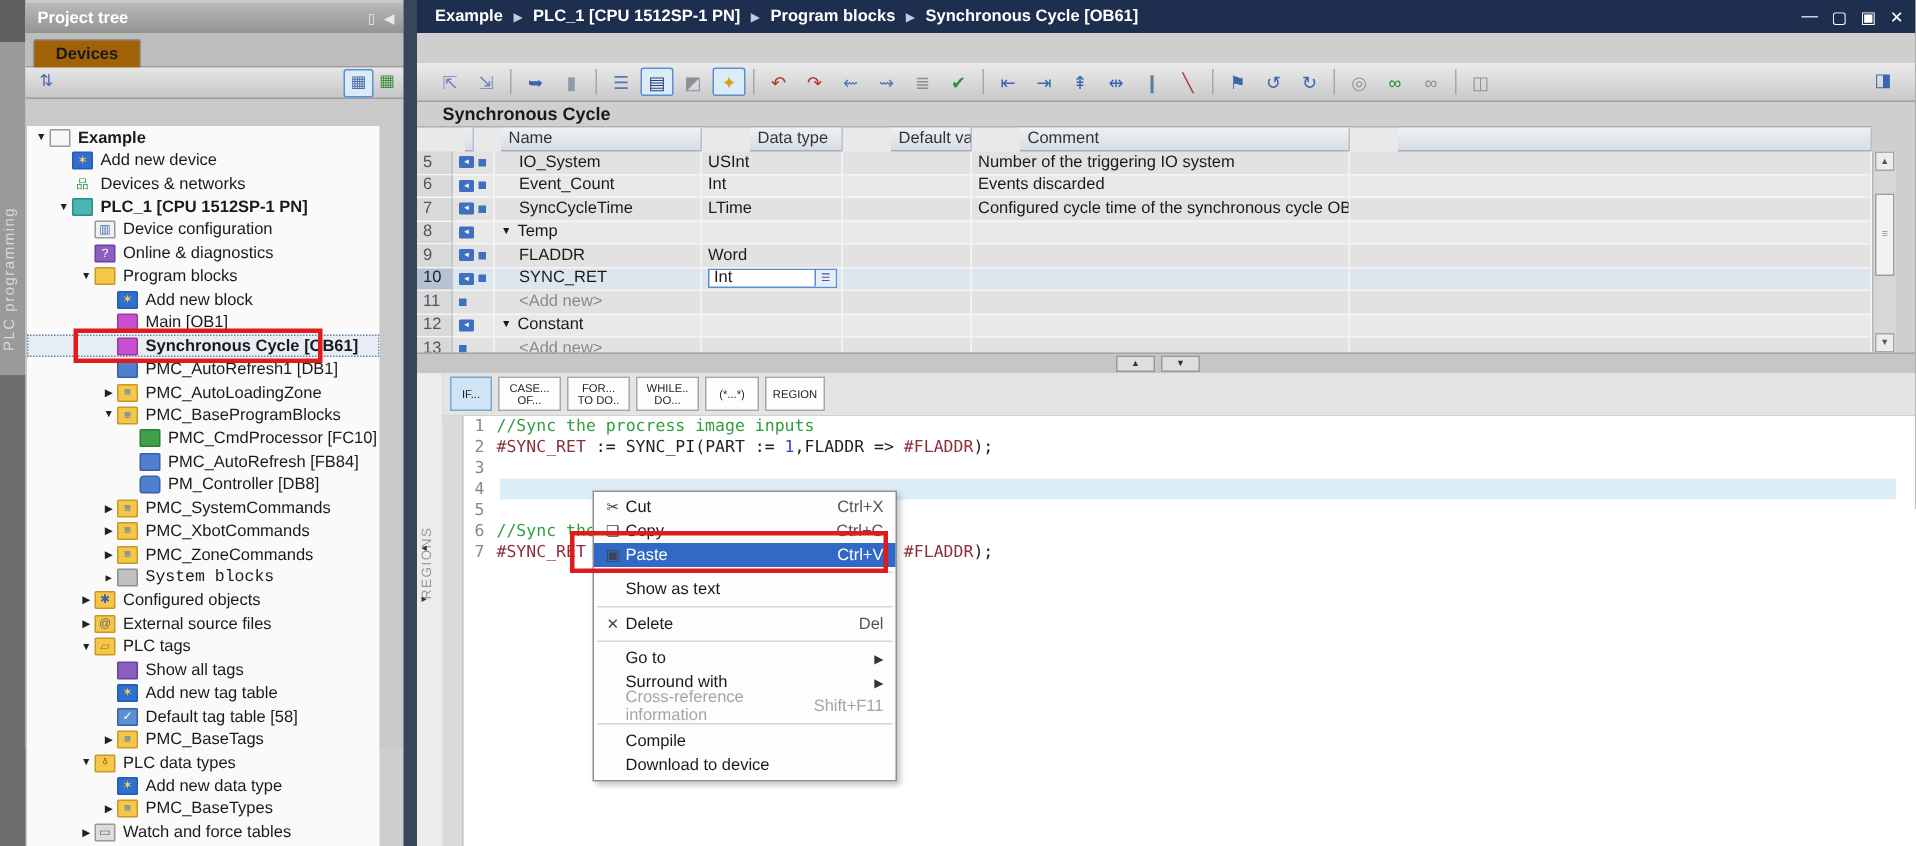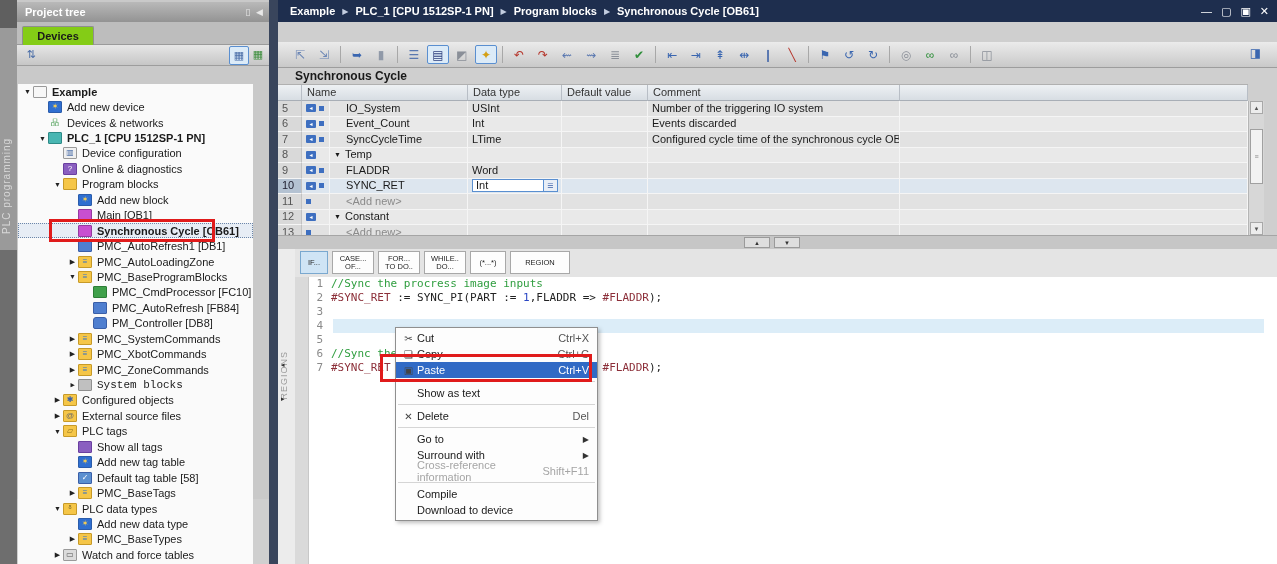--- a/index.html
+++ b/index.html
@@ -11,21 +11,21 @@
   #rail .railtop{position:absolute;left:0;top:0;width:17px;height:28px;background:#5f5f5f;}
   #rail .railbottom{position:absolute;left:0;top:250px;width:17px;height:314px;background:#6e6e6e;}
   #rail .raillabel{position:absolute;left:1px;top:34px;width:15px;height:200px;
         writing-mode:vertical-rl;transform:rotate(180deg);color:#d8d8d8;font-size:10px;letter-spacing:1px;}
   
   #treepanel{left:17px;top:0;width:252px;height:499px;background:#c9c9c9;}
   #treeheader{left:0;top:2px;width:252px;height:20px;background:linear-gradient(#b9b9b9,#939393);
         color:#fff;font-weight:bold;line-height:20px;padding-left:8px;box-sizing:border-box;}
   .hdricons{position:absolute;right:6px;top:0;height:20px;display:flex;align-items:center;gap:6px;color:#e8e8e8;font-size:9px;}
   #tabrow{left:0;top:22px;width:252px;height:22px;background:#bdbdbd;border-bottom:1px solid #9a9a9a;}
-  #devtab{position:absolute;left:5px;top:4px;width:70px;height:20px;background:#84cc16;border:1px solid #8f8f8f;border-bottom:none;
+  #devtab{position:absolute;left:5px;top:4px;width:70px;height:20px;background:#a16207;border:1px solid #8f8f8f;border-bottom:none;
         border-radius:2px 2px 0 0;text-align:center;line-height:19px;font-weight:bold;}
   #treetoolbar{left:0;top:45px;width:252px;height:20px;background:linear-gradient(#e6e6e6,#c6c6c6);border-bottom:1px solid #9d9d9d;}
   #treetoolbar .tti{position:absolute;top:1px;width:18px;height:17px;text-align:center;line-height:17px;font-size:11px;color:#4a6da7;}
   .pressedbox{border:1px solid #5a8fd0;background:#dcebf8;border-radius:2px;}
   #treebody{left:1px;top:84px;width:235px;height:480px;background:#fafafa;overflow:hidden;}
   .trow{height:15.45px;display:flex;align-items:center;white-space:nowrap;border:1px solid transparent;box-sizing:border-box;}
   .trow.sel{background:#e7edf5;border:1px dotted #6c86a8;}
   .tarrow{display:inline-block;width:11px;font-size:7px;color:#222;text-align:center;flex:0 0 11px;}
   .ticon{display:inline-block;width:12px;height:10px;margin-right:5px;border-radius:1px;flex:0 0 12px;
         font-size:8px;line-height:10px;text-align:center;}
@@ -48,21 +48,21 @@
   #tbicons{position:absolute;left:10px;top:2px;display:flex;align-items:center;height:21px;}
   .tbi{width:22px;height:19px;text-align:center;line-height:19px;font-size:12px;margin:0 1px;border:1px solid transparent;box-sizing:border-box;}
   .tbi.pressed{border:1px solid #5a8fd0;background:#dcebf8;border-radius:2px;}
   .tsep{width:1px;height:17px;background:#a8a8a8;margin:0 4px;}
   #tbright{position:absolute;right:14px;top:2px;}
   
   #blockheading{left:295px;top:69px;font-weight:bold;font-size:12px;}
   #vartable{left:278px;top:84px;width:970px;height:151px;background:#e9e9e9;overflow:hidden;border-top:1px solid #b0b0b0;}
   .thead{display:grid;grid-template-columns:24px 166px 94px 86px 252px 1fr;height:16px;}
   .thead .hc{background:linear-gradient(#eef1f4,#d7dde3);border-right:1px solid #b8bec6;border-bottom:1px solid #a8aeb6;
-        line-height:15px;padding-left:5px;color:#333;overflow:hidden;white-space:nowrap;}
+        line-height:15px;padding-left:5px;color:#333;overflow:hidden;white-space:nowrap;margin-left:32px;}
   .vrow{display:grid;grid-template-columns:24px 28px 138px 94px 86px 252px 1fr;height:15.5px;background:#e9e9e9;}
   .vrow:nth-child(odd){background:#e2e2e2;}
   .vc{border-right:1px solid #f5f5f5;border-bottom:1px solid #f5f5f5;line-height:15px;padding-left:4px;
       overflow:hidden;white-space:nowrap;display:flex;align-items:center;box-sizing:border-box;}
   .vnum{background:#d9d9d9;color:#555;border-right:1px solid #c2c2c2;justify-content:flex-start;}
   .vrow.sel{background:#dde6ef;}
   .vrow.sel .vnum{background:#b4c2d2;color:#223;}
   .tagic{display:inline-block;width:10px;height:8px;background:#3e6fc0;border-radius:1px;margin-right:3px;
         color:#fff;font-size:6px;line-height:8px;text-align:center;}
   .sqic{display:inline-block;width:5px;height:5px;background:#3e6fc0;margin-right:3px;}
@@ -539,21 +539,21 @@
           <div>FOR...</div>
           <div>TO DO..</div>
         </div>
         <div class="snip" style="left: 129px; width: 42px;">
           <div>WHILE..</div>
           <div>DO...</div>
         </div>
         <div class="snip" style="left: 175px; width: 36px;">
           <div>(*...*)</div>
         </div>
-        <div class="snip" style="left: 215px; width: 60px;">
+        <div class="snip" style="left: 215px; width: 40px;">
           <div>REGION</div>
         </div>
       </div>
     <div id="codearea">
       <div id="gutterstrip"></div>
       <div id="codelines">
           <div class="cline"><span class="lnum">1</span><span class="cm">//Sync the procress image inputs</span></div>
           <div class="cline"><span class="lnum">2</span><span class="v">#SYNC_RET</span><span class="p"> := </span><span class="f">SYNC_PI</span><span class="p">(PART := </span><span class="n">1</span><span class="p">,FLADDR =&gt; </span><span class="v">#FLADDR</span><span class="p">);</span></div>
           <div class="cline"><span class="lnum">3</span></div>
           <div class="cline hl"><span class="lnum">4</span></div>

